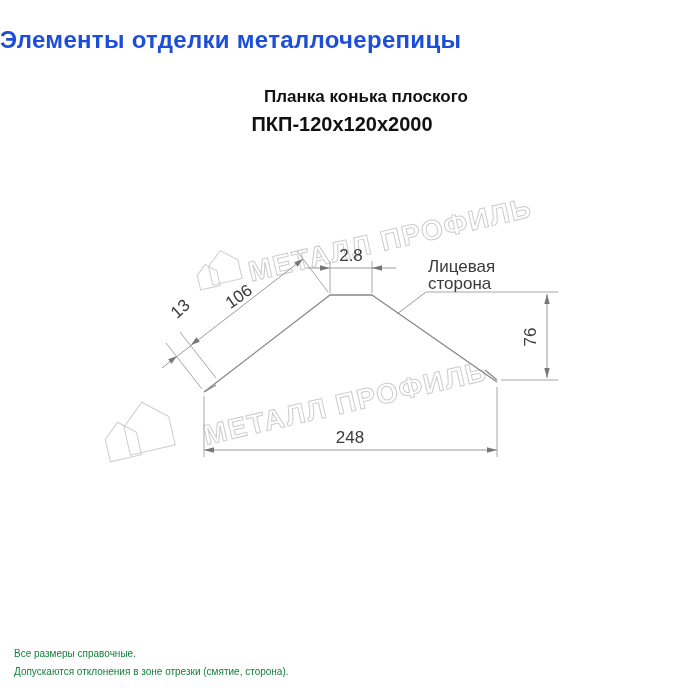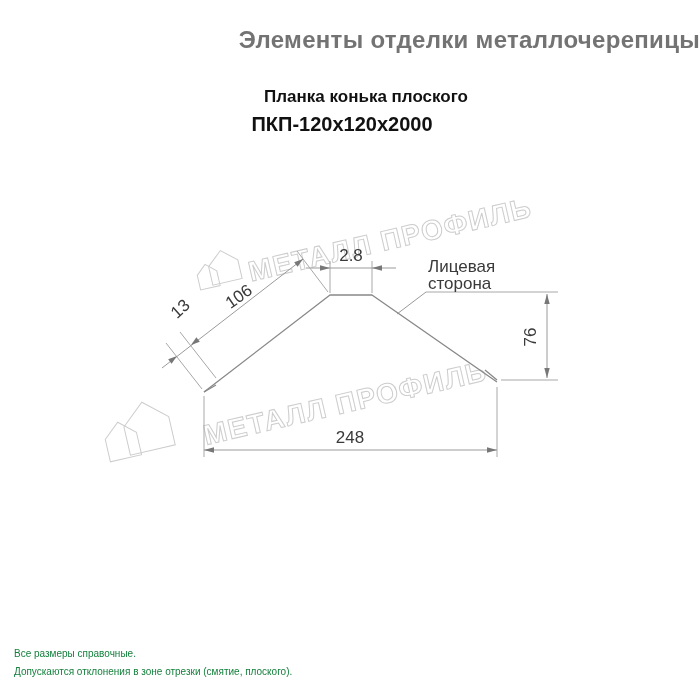--- a/index.html
+++ b/index.html
@@ -1,22 +1,22 @@
 <!DOCTYPE html>
 <html><head>
 <meta charset="utf-8">
 <style>
   html,body{margin:0;padding:0;background:#fff;}
   .page{
     position:relative;width:700px;height:700px;background:#ffffff;overflow:hidden;
     font-family:"Liberation Sans",sans-serif;
   }
   .title{
-    position:absolute;top:26px;left:0;width:700px;text-align:right;
-    font-size:24px;font-weight:bold;color:#737373;letter-spacing:.3px;
+    position:absolute;top:26px;left:0;width:700px;text-align:left;
+    font-size:24px;font-weight:bold;color:#1d4ed8;letter-spacing:.3px;
   }
   .subtitle{
     position:absolute;top:87px;left:16px;width:700px;text-align:center;
     font-size:17px;font-weight:bold;color:#111;
   }
   .model{
     position:absolute;top:113px;left:0;width:684px;text-align:center;
     font-size:20px;font-weight:bold;color:#111;
   }
   .footnote{position:absolute;left:14px;font-size:10px;color:#15803d;}
@@ -108,15 +108,15 @@
     </g>
 
     <g>
       <line class="dimline" x1="426" y1="292" x2="397" y2="314"></line>
       <text class="dimtext" x="428" y="272">Лицевая</text>
       <text class="dimtext" x="428" y="289">сторона</text>
     </g>
   </svg>
 
   <div class="footnote l1">Все размеры справочные.</div>
-  <div class="footnote l2">Допускаются отклонения в зоне отрезки (смятие, плоского).</div>
+  <div class="footnote l2">Допускаются отклонения в зоне отрезки (смятие, сторона).</div>
 
 </div>
 
 </body></html>

